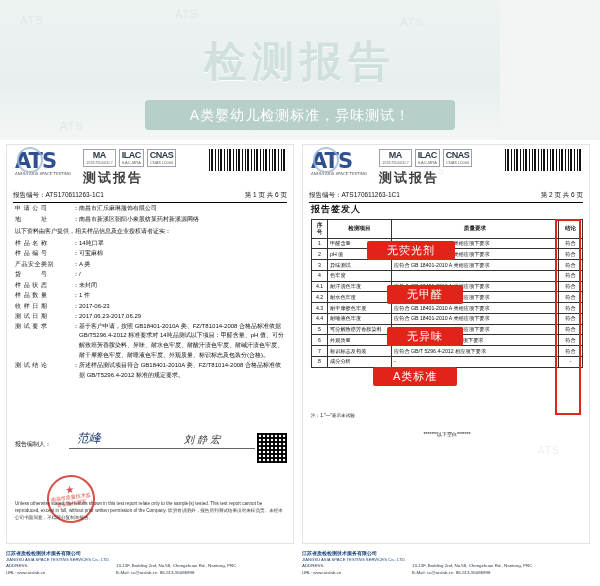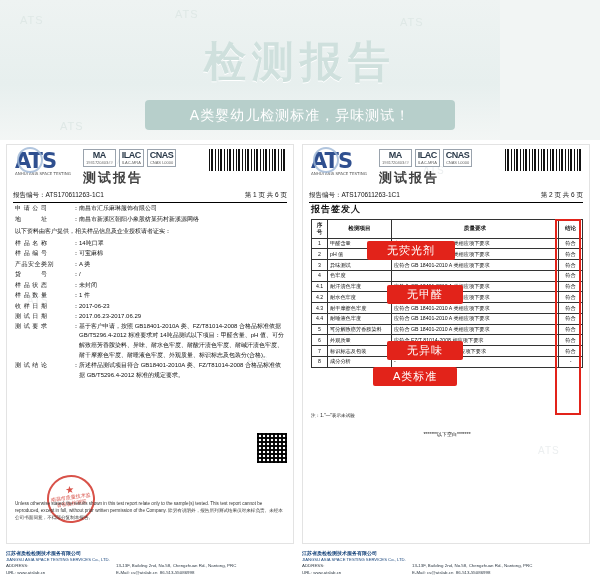--- a/index.html
+++ b/index.html
@@ -334,20 +334,29 @@
             <span class="v">基于客户申请，按照 GB18401-2010A 类、FZ/T81014-2008 合格品标准依据 GB/T5296.4-2012 标准要求对 14吨品测试以下项目：甲醛含量、pH 值、可分解致癌芳香胺染料、异味、耐水色牢度、耐酸汗渍色牢度、耐碱汗渍色牢度、耐干摩擦色牢度、耐唾液色牢度、外观质量、标识标志及包装分(合格)。</span>
           </div>
         <div class="kv-row multi">
             <span class="k">测 试 结 论</span>
             <span class="c">：</span>
             <span class="v">所述样品测试项目符合 GB18401-2010A 类、FZ/T81014-2008 合格品标准依据 GB/T5296.4-2012 标准的规定要求。</span>
           </div>
       </div>
 
       <div class="sig-area">
+        <div class="sig-row">
+          <span class="lbl">报告编制人：</span>
+          <span class="sig-line">
+              <span class="sig-script">范峰</span>
+            </span>
+          <span class="sig-line">
+              <span class="sig-script2">刘 静 宏</span>
+            </span>
+        </div>
       </div>
 
       <div class="qr"></div>
       <div class="stamp">
         <span class="star">★</span>
         <span>南昌市质量技术监督检验检测院</span>
       </div>
 
       <div class="disclaimer">Unless otherwise stated, the results shown in this test report relate only to the sample(s) tested. This test report cannot be reproduced, except in full, without prior written permission of the Company.
 除另有说明外，报告所列测试结果仅对来样负责。未经本公司书面同意，不得部分复制本报告。</div>
@@ -471,21 +480,21 @@
               <td class="req">-</td>
               <td class="res">-</td>
             </tr>
         </tbody>
       </table>
 
       <div class="red-box"></div>
 
       <div class="red-tag" style="left:64px; top:96px;">无荧光剂</div>
       <div class="red-tag" style="left:84px; top:140px;">无甲醛</div>
-      <div class="red-tag" style="left:84px; top:196px;">无异味</div>
+      <div class="red-tag" style="left:84px; top:182px;">无异味</div>
       <div class="red-tag" style="left:70px; top:222px;">A类标准</div>
 
       <div style="position:absolute; left:8px; top:268px; font-size:4.6px; color:#111;">注：1."—"表示未试验</div>
       <div class="end-mark">*******以下空白*******</div>
     </div>
   </div>
 
   <div class="footer">
     <div class="foot left">
       <div class="cn">江苏省质检检测技术服务有限公司</div>

